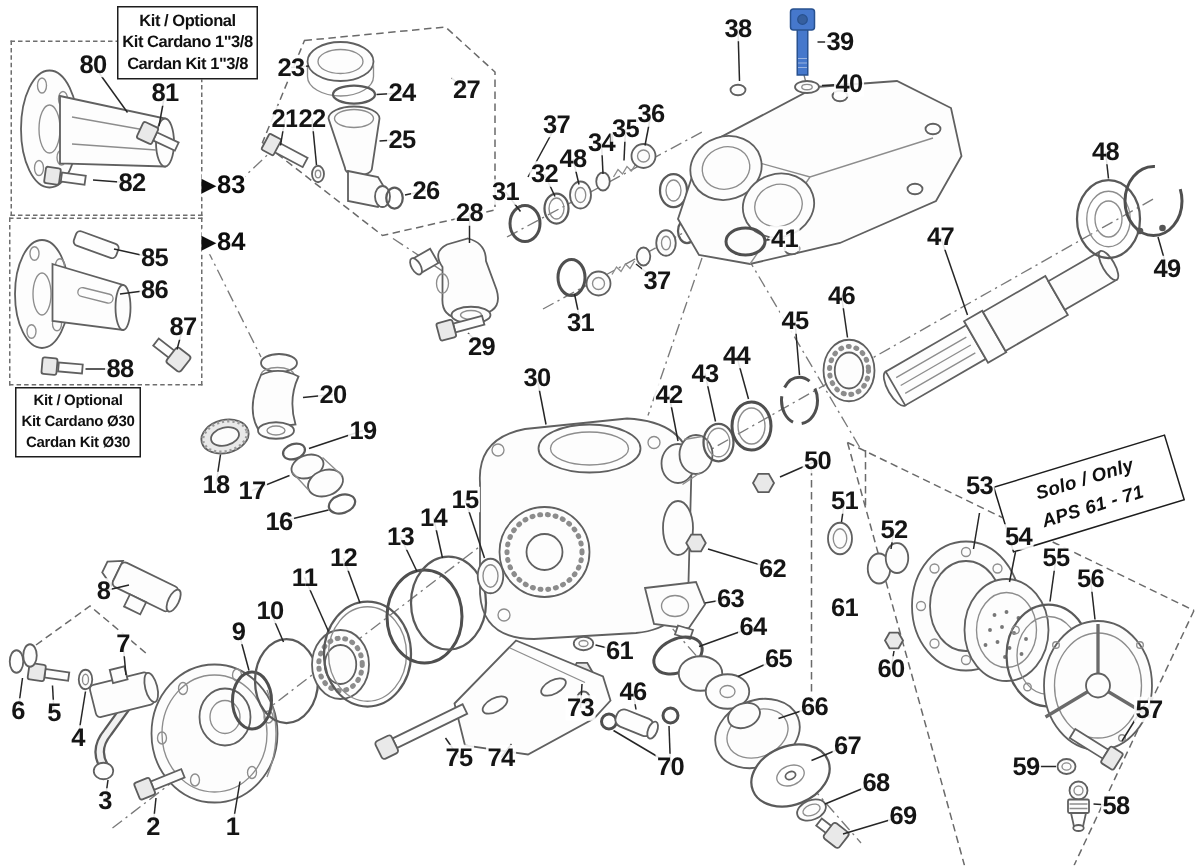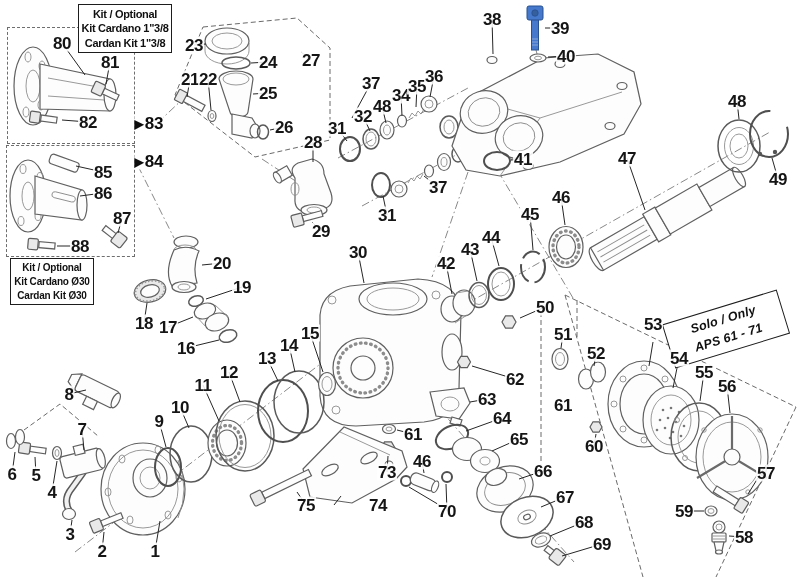--- a/index.html
+++ b/index.html
@@ -620,21 +620,21 @@
       <div class="lbl" style="left: 502px; top: 418px;">64</div>
       <div class="lbl" style="left: 519px; top: 439px;">65</div>
       <div class="lbl" style="left: 543px; top: 471px;">66</div>
       <div class="lbl" style="left: 565px; top: 497px;">67</div>
       <div class="lbl" style="left: 584px; top: 522px;">68</div>
       <div class="lbl" style="left: 602px; top: 544px;">69</div>
       <div class="lbl" style="left: 447px; top: 511px;">70</div>
       <div class="lbl" style="left: 422px; top: 461px;">46</div>
       <div class="lbl" style="left: 413px; top: 434px;">61</div>
       <div class="lbl" style="left: 387px; top: 472px;">73</div>
-      <div class="lbl" style="left: 334px; top: 505px; margin-left: 44px;">74</div>
+      <div class="lbl" style="left: 334px; top: 505px;">74</div>
       <div class="lbl" style="left: 306px; top: 505px;">75</div>
       <div class="lbl" style="left: 62px; top: 43px;">80</div>
       <div class="lbl" style="left: 110px; top: 62px;">81</div>
       <div class="lbl" style="left: 88px; top: 122px;">82</div>
       <div class="lbl" style="left: 103px; top: 172px;">85</div>
       <div class="lbl" style="left: 103px; top: 193px;">86</div>
       <div class="lbl" style="left: 122px; top: 218px;">87</div>
       <div class="lbl" style="left: 80px; top: 246px;">88</div>
       <div class="marker" style="left: 149px; top: 123px;">
         <span class="tri">▶</span>

